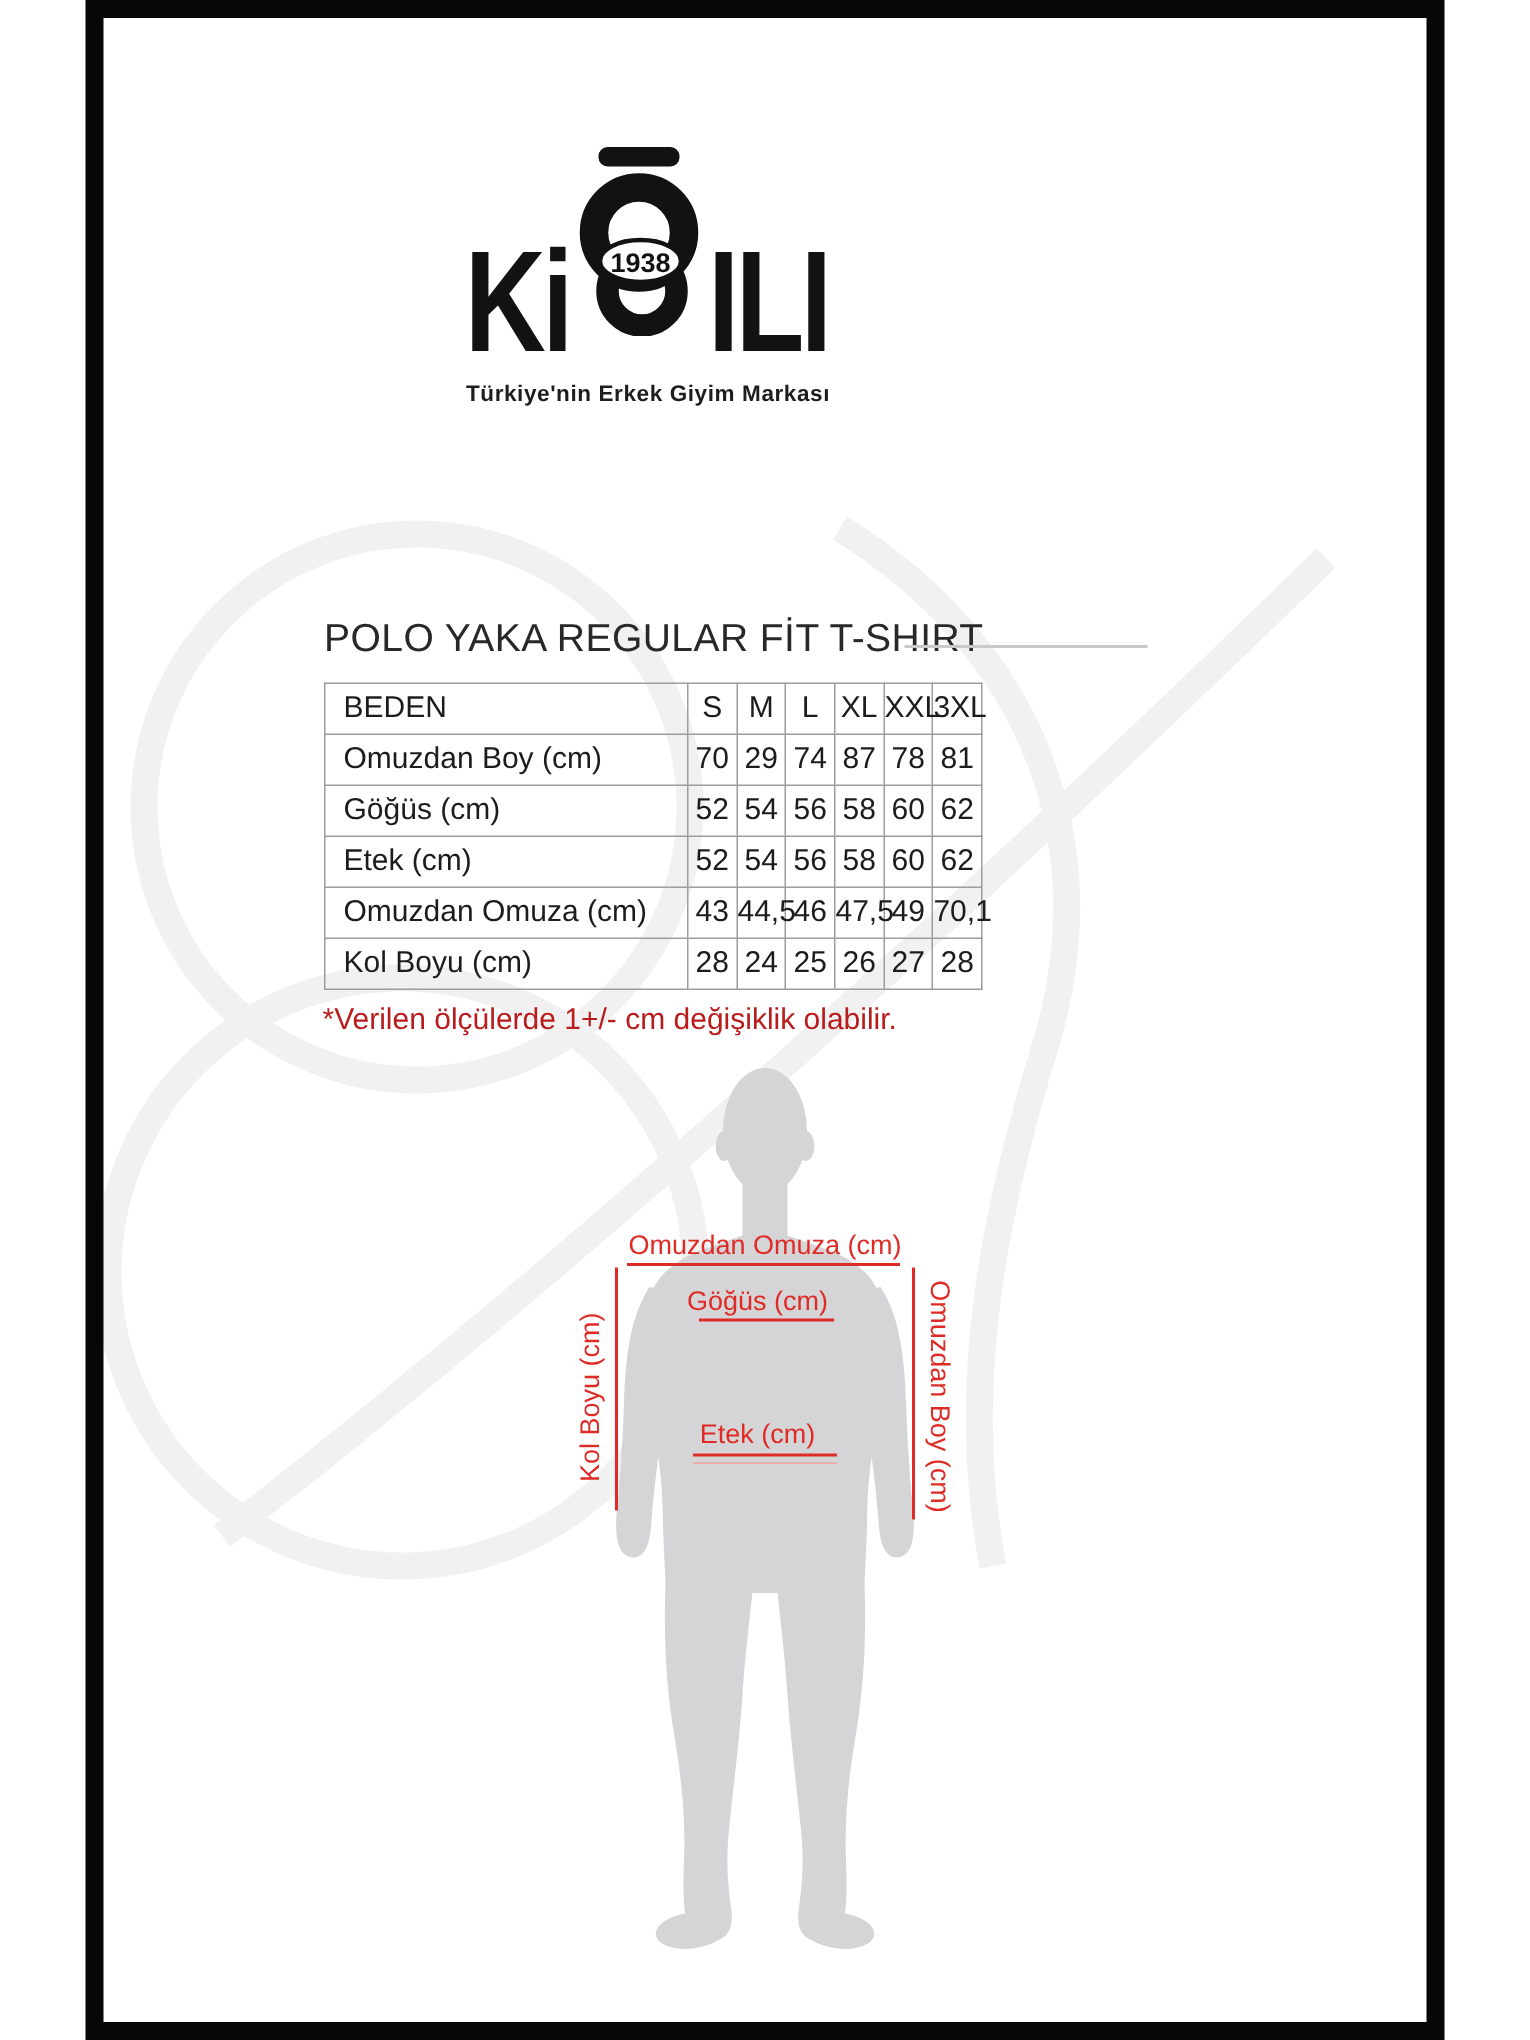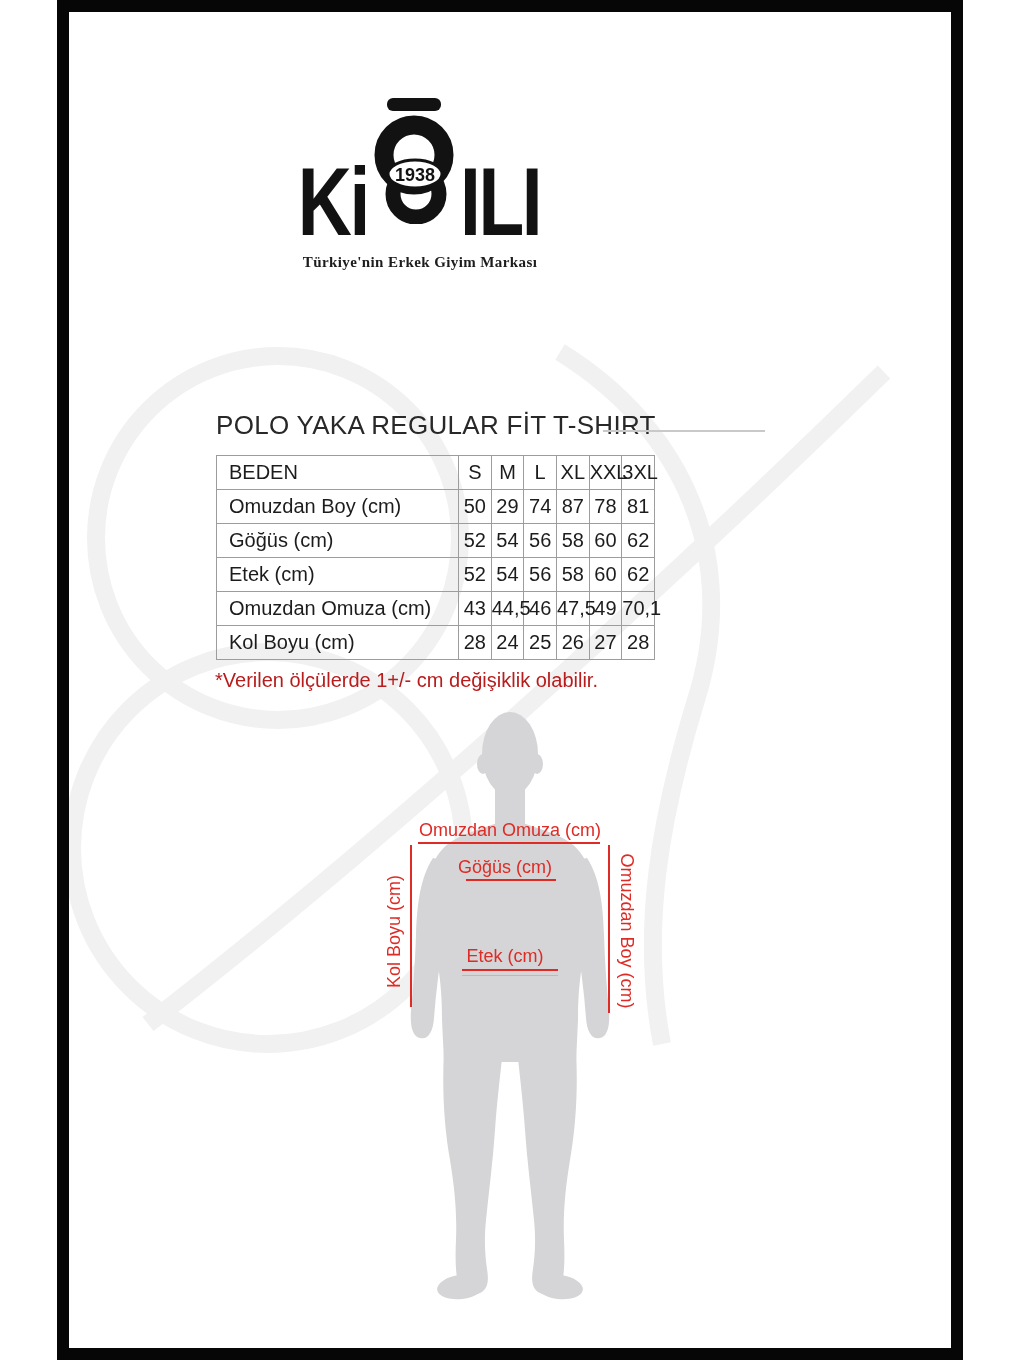--- a/index.html
+++ b/index.html
@@ -8,30 +8,30 @@
     font-family:"Liberation Sans",sans-serif;overflow:hidden;color:#1f1f1f;
   }
   
   #watermark{position:absolute;left:0;top:0;z-index:0;}
   
   #frame{
     position:absolute;left:57px;top:0;width:906px;height:1360px;
     border:12px solid #060606;box-sizing:border-box;z-index:1;pointer-events:none;
   }
   
-  #logo{position:absolute;left:0;top:118px;width:840px;text-align:center;z-index:2;}
+  #logo{position:absolute;left:12px;top:118px;width:840px;text-align:center;z-index:2;}
   .wordmark{display:flex;justify-content:center;align-items:flex-end;height:122px;}
   .wm-letters{
     font-weight:700;font-size:96px;line-height:0.78;letter-spacing:-3px;color:#121212;
     transform:scaleX(0.78);
   }
   .wm-left{transform-origin:right bottom;}
   .wm-right{transform-origin:left bottom;}
   .emblem{position:relative;width:88px;height:126px;margin:16px 2px;}
-  .tagline{margin-top:14px;font-size:15px;font-weight:700;letter-spacing:0.4px;color:#1d1d1d;font-family:Liberation Serif, serif;}
+  .tagline{margin-top:14px;font-size:15px;font-weight:700;letter-spacing:0.4px;color:#1d1d1d;}
   
   #title{
     position:absolute;left:216px;top:410px;font-size:26px;letter-spacing:0.3px;
     color:#282828;z-index:2;white-space:nowrap;
   }
   #title-rule{position:absolute;left:603px;top:430px;width:162px;height:2px;background:#c9c9c9;z-index:2;}
   
   #table-wrap{position:absolute;left:216px;top:455px;z-index:2;}
   table{border-collapse:collapse;table-layout:fixed;width:439px;font-size:20px;color:#1c1c1c;}
   th,td{border:1px solid #9d9d9d;height:33px;text-align:center;font-weight:400;padding:0;}
@@ -91,21 +91,21 @@
             <th>M</th>
             <th>L</th>
             <th>XL</th>
             <th>XXL</th>
             <th>3XL</th>
           </tr>
         </thead>
       <tbody>
           <tr>
             <td>Omuzdan Boy (cm)</td>
-            <td>50</td>
+            <td>70</td>
             <td>29</td>
             <td>74</td>
             <td>87</td>
             <td>78</td>
             <td>81</td>
           </tr>
           <tr>
             <td>Göğüs (cm)</td>
             <td>52</td>
             <td>54</td>

